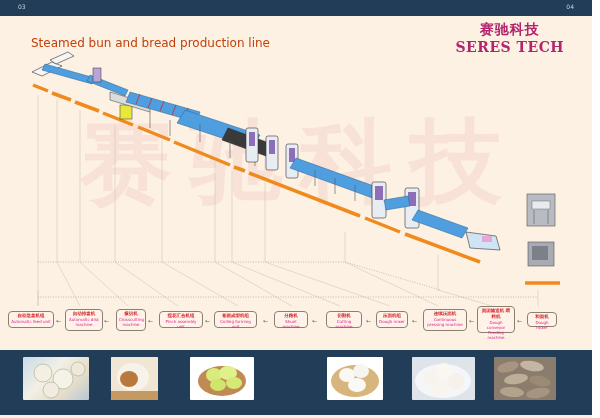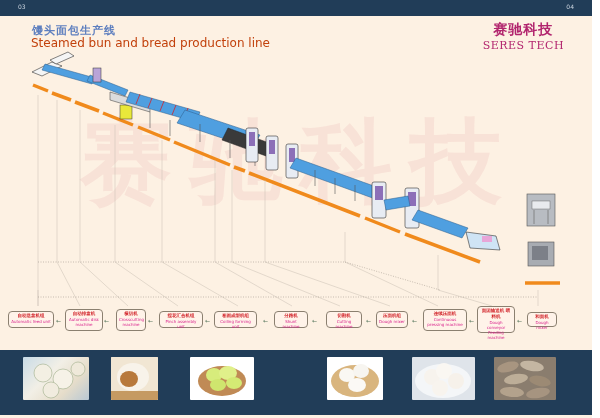--- a/index.html
+++ b/index.html
@@ -6,21 +6,21 @@
   body { width: 600px; height: 418px; background: #ffffff; position: relative; overflow: hidden; font-family: "DejaVu Sans", sans-serif; }
   .page { position: absolute; left: 0; top: 0; width: 592px; height: 418px; background: #fdf1e3; }
   .topbar { position: absolute; left: 0; top: 0; width: 592px; height: 16px; background: #213d58; }
   .pgnum { position: absolute; top: 3px; font-size: 6px; color: #c9d3de; }
   .pg-left { left: 18px; }
   .pg-right { right: 18px; }
   .title-cn { position: absolute; left: 32px; top: 23px; font-size: 11px; font-weight: bold; color: #5e7fbf; letter-spacing: 1px; }
   .title-en { position: absolute; left: 31px; top: 36px; font-size: 12px; color: #c2410c; font-family: "DejaVu Sans", sans-serif; }
   .brand { position: absolute; right: 28px; top: 21px; text-align: center; color: #b2256e; }
   .brand-cn { font-size: 14px; font-weight: bold; letter-spacing: 1px; }
-  .brand-en { font-size: 11px; font-weight: normal; font-family: "DejaVu Serif", serif; letter-spacing: 0.5px; }
+  .brand-en { font-size: 14px; font-weight: bold; font-family: "DejaVu Serif", serif; letter-spacing: 0.5px; }
   .watermark { position: absolute; left: 80px; top: 100px; font-size: 92px; font-weight: bold; color: #f7ddd3; letter-spacing: 18px; opacity: 0.75; white-space: nowrap; }
   svg.diagram { position: absolute; left: 0; top: 0; }
   .steps { position: absolute; left: 0; top: 306px; width: 592px; height: 30px; }
   .step { position: absolute; top: 0; background: #fff3e9; border: 1px solid #8b8070; border-radius: 4px; padding: 1px 2px; box-sizing: border-box; text-align: center; }
   .step .cn { font-size: 4.5px; color: #d2242a; font-weight: bold; line-height: 6px; }
   .step .en { font-size: 4px; color: #d8208b; line-height: 5px; }
   .arrow { position: absolute; font-size: 6px; color: #5b7a60; line-height: 6px; }
   .gallery { position: absolute; left: 0; top: 350px; width: 592px; height: 65px; background: #213d58; }
   .photo { position: absolute; top: 7px; height: 43px; border-radius: 1px; overflow: hidden; }
 </style>
@@ -28,21 +28,20 @@
 <body>
 
 <div class="page">
   <div class="topbar">
     <span class="pgnum pg-left">03</span>
     <span class="pgnum pg-right">04</span>
   </div>
 
   <div class="watermark">赛驰科技</div>
 
-  <div class="title-cn">馒头面包生产线</div>
   <div class="title-en">Steamed bun and bread production line</div>
 
   <div class="brand">
     <div class="brand-cn">赛驰科技</div>
     <div class="brand-en">SERES TECH</div>
   </div>
 
   <svg class="diagram" width="592" height="350" viewBox="0 0 592 350">
 
     <g stroke="#f08a1c" stroke-width="3.5" stroke-linecap="butt">

